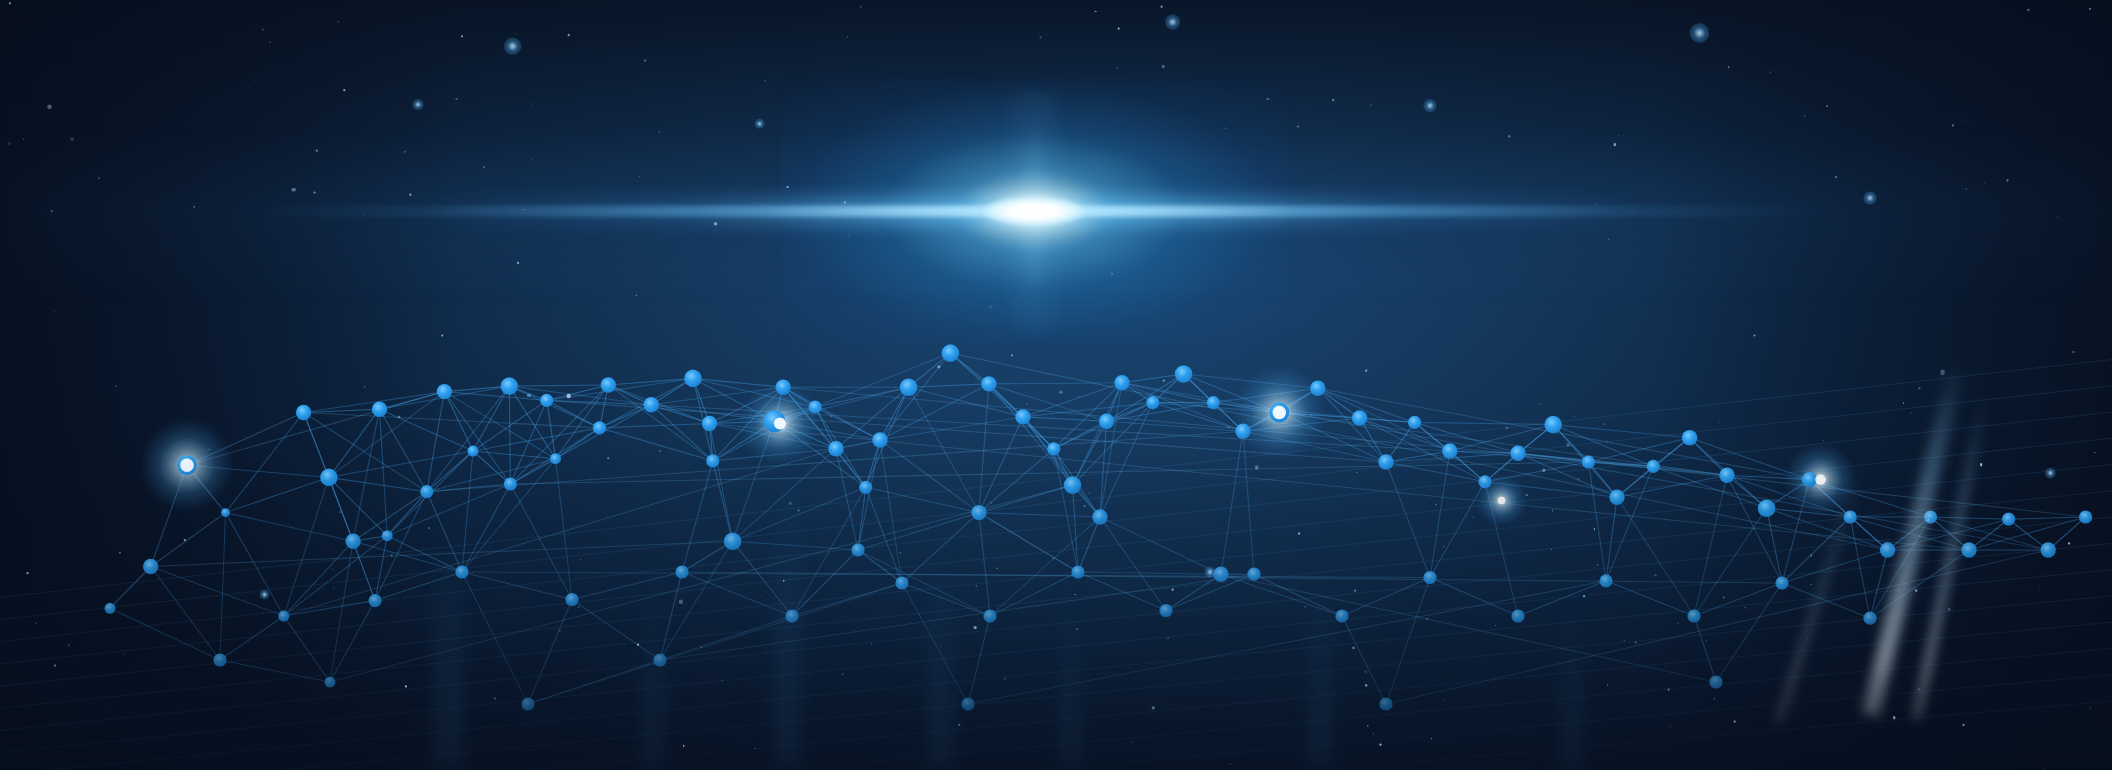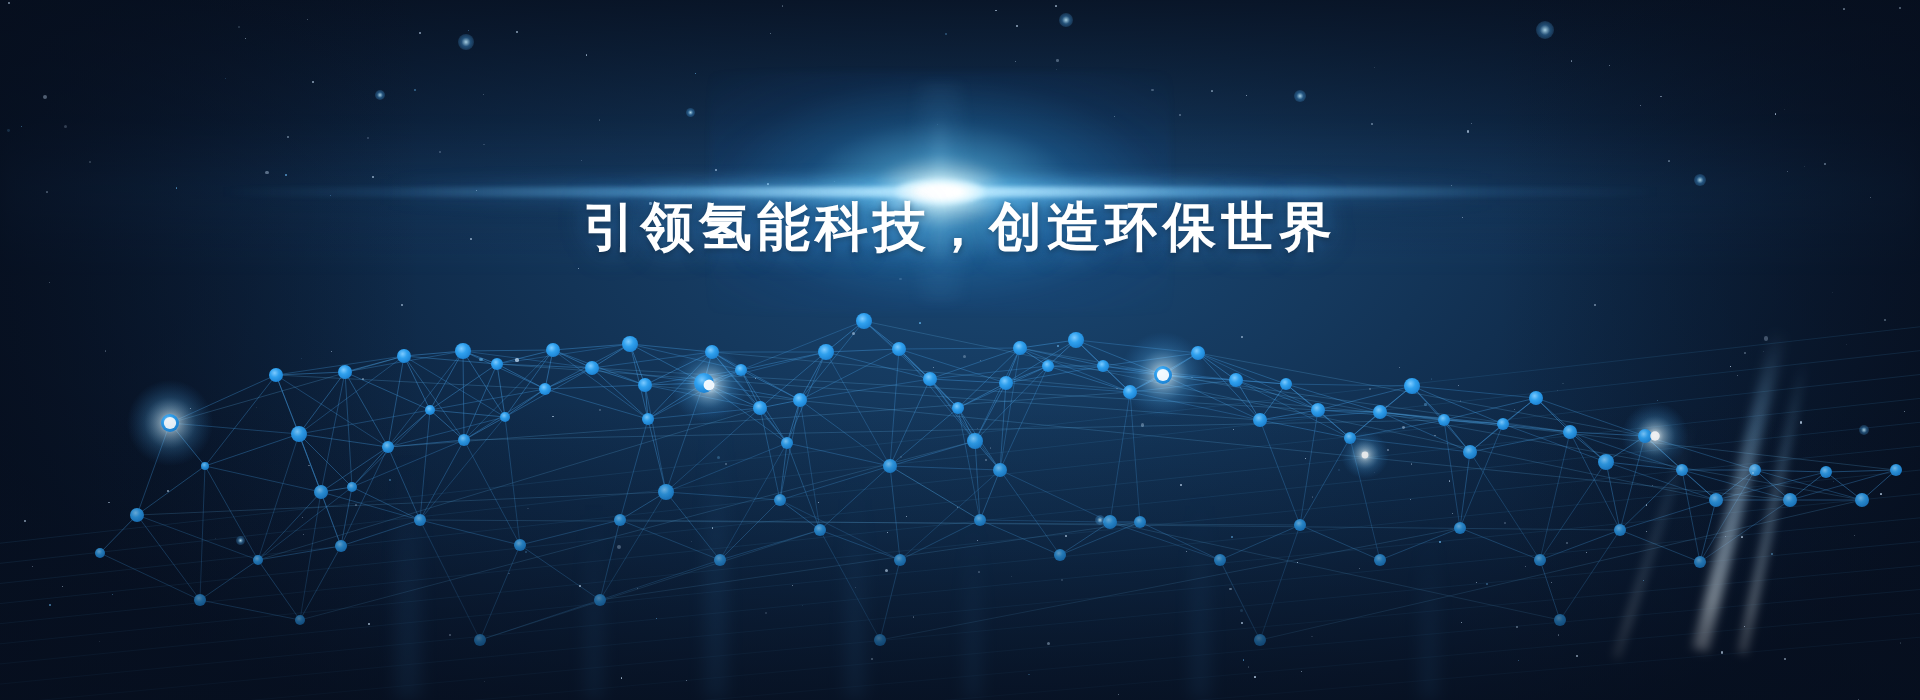--- a/index.html
+++ b/index.html
@@ -986,16 +986,15 @@
 
   <div class="flare-wrap">
     <div class="flare-rays"></div>
     <div class="flare-glow"></div>
     <div class="flare-streak-wide"></div>
     <div class="flare-streak"></div>
     <div class="flare-core"></div>
   </div>
 
   <div class="copy">
-    <h1 class="headline">引领氢能科技，创造环保世界</h1>
   </div>
 
 </div>
 
 </body></html>

